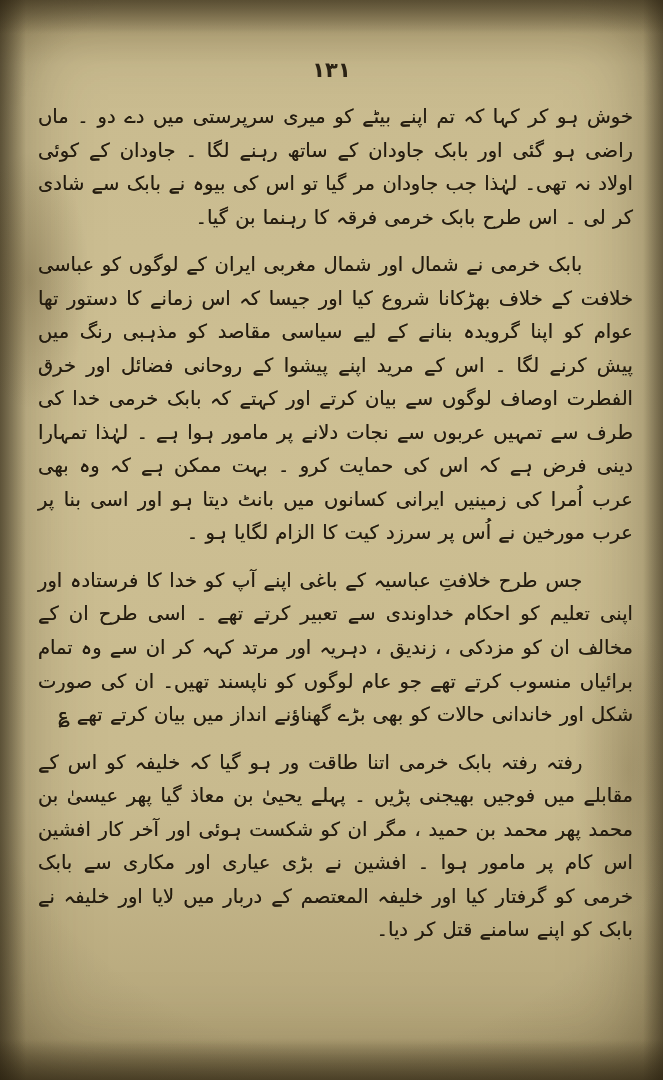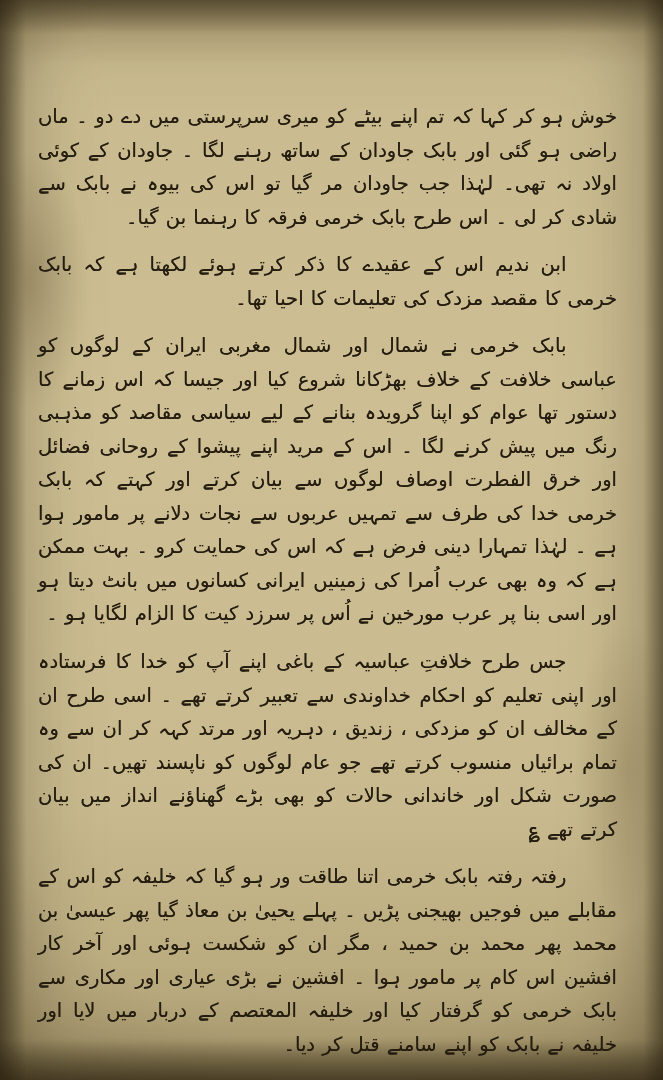--- a/index.html
+++ b/index.html
@@ -63,21 +63,21 @@
   }
   .text-block {
     position: absolute;
     top: 100px;
     right: 30px;
     left: 38px;
     direction: rtl;
     text-align: justify;
   }
   .text-block p {
-    margin: 0 16px 14px 0;
+    margin: 0 0 14px 0;
     font-size: 19.5px;
     line-height: 1.72;
     font-weight: 500;
     color: #241c0f;
     text-shadow: 0 0 0.6px rgba(36,28,15,0.7);
     word-spacing: 1px;
   }
   .text-block p.indent {
     text-indent: 2.6em;
   }
@@ -86,21 +86,21 @@
 <body>
 
 <div class="scan-page">
   <div class="edge-shade-left"></div>
   <div class="edge-shade-right"></div>
   <div class="edge-shade-top"></div>
   <div class="edge-shade-bottom"></div>
   <div class="stain-a"></div>
   <div class="stain-b"></div>
 
+  <div class="page-number">۱۳۱</div>
 
   <div class="text-block">
     <p>خوش ہو کر کہا کہ تم اپنے بیٹے کو میری سرپرستی میں دے دو ۔ ماں راضی ہو گئی اور بابک جاودان کے ساتھ رہنے لگا ۔ جاودان کے کوئی اولاد نہ تھی۔ لہٰذا جب جاودان مر گیا تو اس کی بیوہ نے بابک سے شادی کر لی ۔ اس طرح بابک خرمی فرقہ کا رہنما بن گیا۔</p>
-    <p class="indent">ابن ندیم اس کے عقیدے کا ذکر کرتے ہوئے لکھتا ہے کہ بابک خرمی کا مقصد مزدک کی تعلیمات کا احیا تھا۔</p>
     <p class="indent">بابک خرمی نے شمال اور شمال مغربی ایران کے لوگوں کو عباسی خلافت کے خلاف بھڑکانا شروع کیا اور جیسا کہ اس زمانے کا دستور تھا عوام کو اپنا گرویدہ بنانے کے لیے سیاسی مقاصد کو مذہبی رنگ میں پیش کرنے لگا ۔ اس کے مرید اپنے پیشوا کے روحانی فضائل اور خرق الفطرت اوصاف لوگوں سے بیان کرتے اور کہتے کہ بابک خرمی خدا کی طرف سے تمہیں عربوں سے نجات دلانے پر مامور ہوا ہے ۔ لہٰذا تمہارا دینی فرض ہے کہ اس کی حمایت کرو ۔ بہت ممکن ہے کہ وہ بھی عرب اُمرا کی زمینیں ایرانی کسانوں میں بانٹ دیتا ہو اور اسی بنا پر عرب مورخین نے اُس پر سرزد کیت کا الزام لگایا ہو ۔</p>
     <p class="indent">جس طرح خلافتِ عباسیہ کے باغی اپنے آپ کو خدا کا فرستادہ اور اپنی تعلیم کو احکام خداوندی سے تعبیر کرتے تھے ۔ اسی طرح ان کے مخالف ان کو مزدکی ، زندیق ، دہریہ اور مرتد کہہ کر ان سے وہ تمام برائیاں منسوب کرتے تھے جو عام لوگوں کو ناپسند تھیں۔ ان کی صورت شکل اور خاندانی حالات کو بھی بڑے گھناؤنے انداز میں بیان کرتے تھے ؏</p>
     <p class="indent">رفتہ رفتہ بابک خرمی اتنا طاقت ور ہو گیا کہ خلیفہ کو اس کے مقابلے میں فوجیں بھیجنی پڑیں ۔ پہلے یحییٰ بن معاذ گیا پھر عیسیٰ بن محمد پھر محمد بن حمید ، مگر ان کو شکست ہوئی اور آخر کار افشین اس کام پر مامور ہوا ۔ افشین نے بڑی عیاری اور مکاری سے بابک خرمی کو گرفتار کیا اور خلیفہ المعتصم کے دربار میں لایا اور خلیفہ نے بابک کو اپنے سامنے قتل کر دیا۔</p>
   </div>
 </div>
 
 </body></html>

